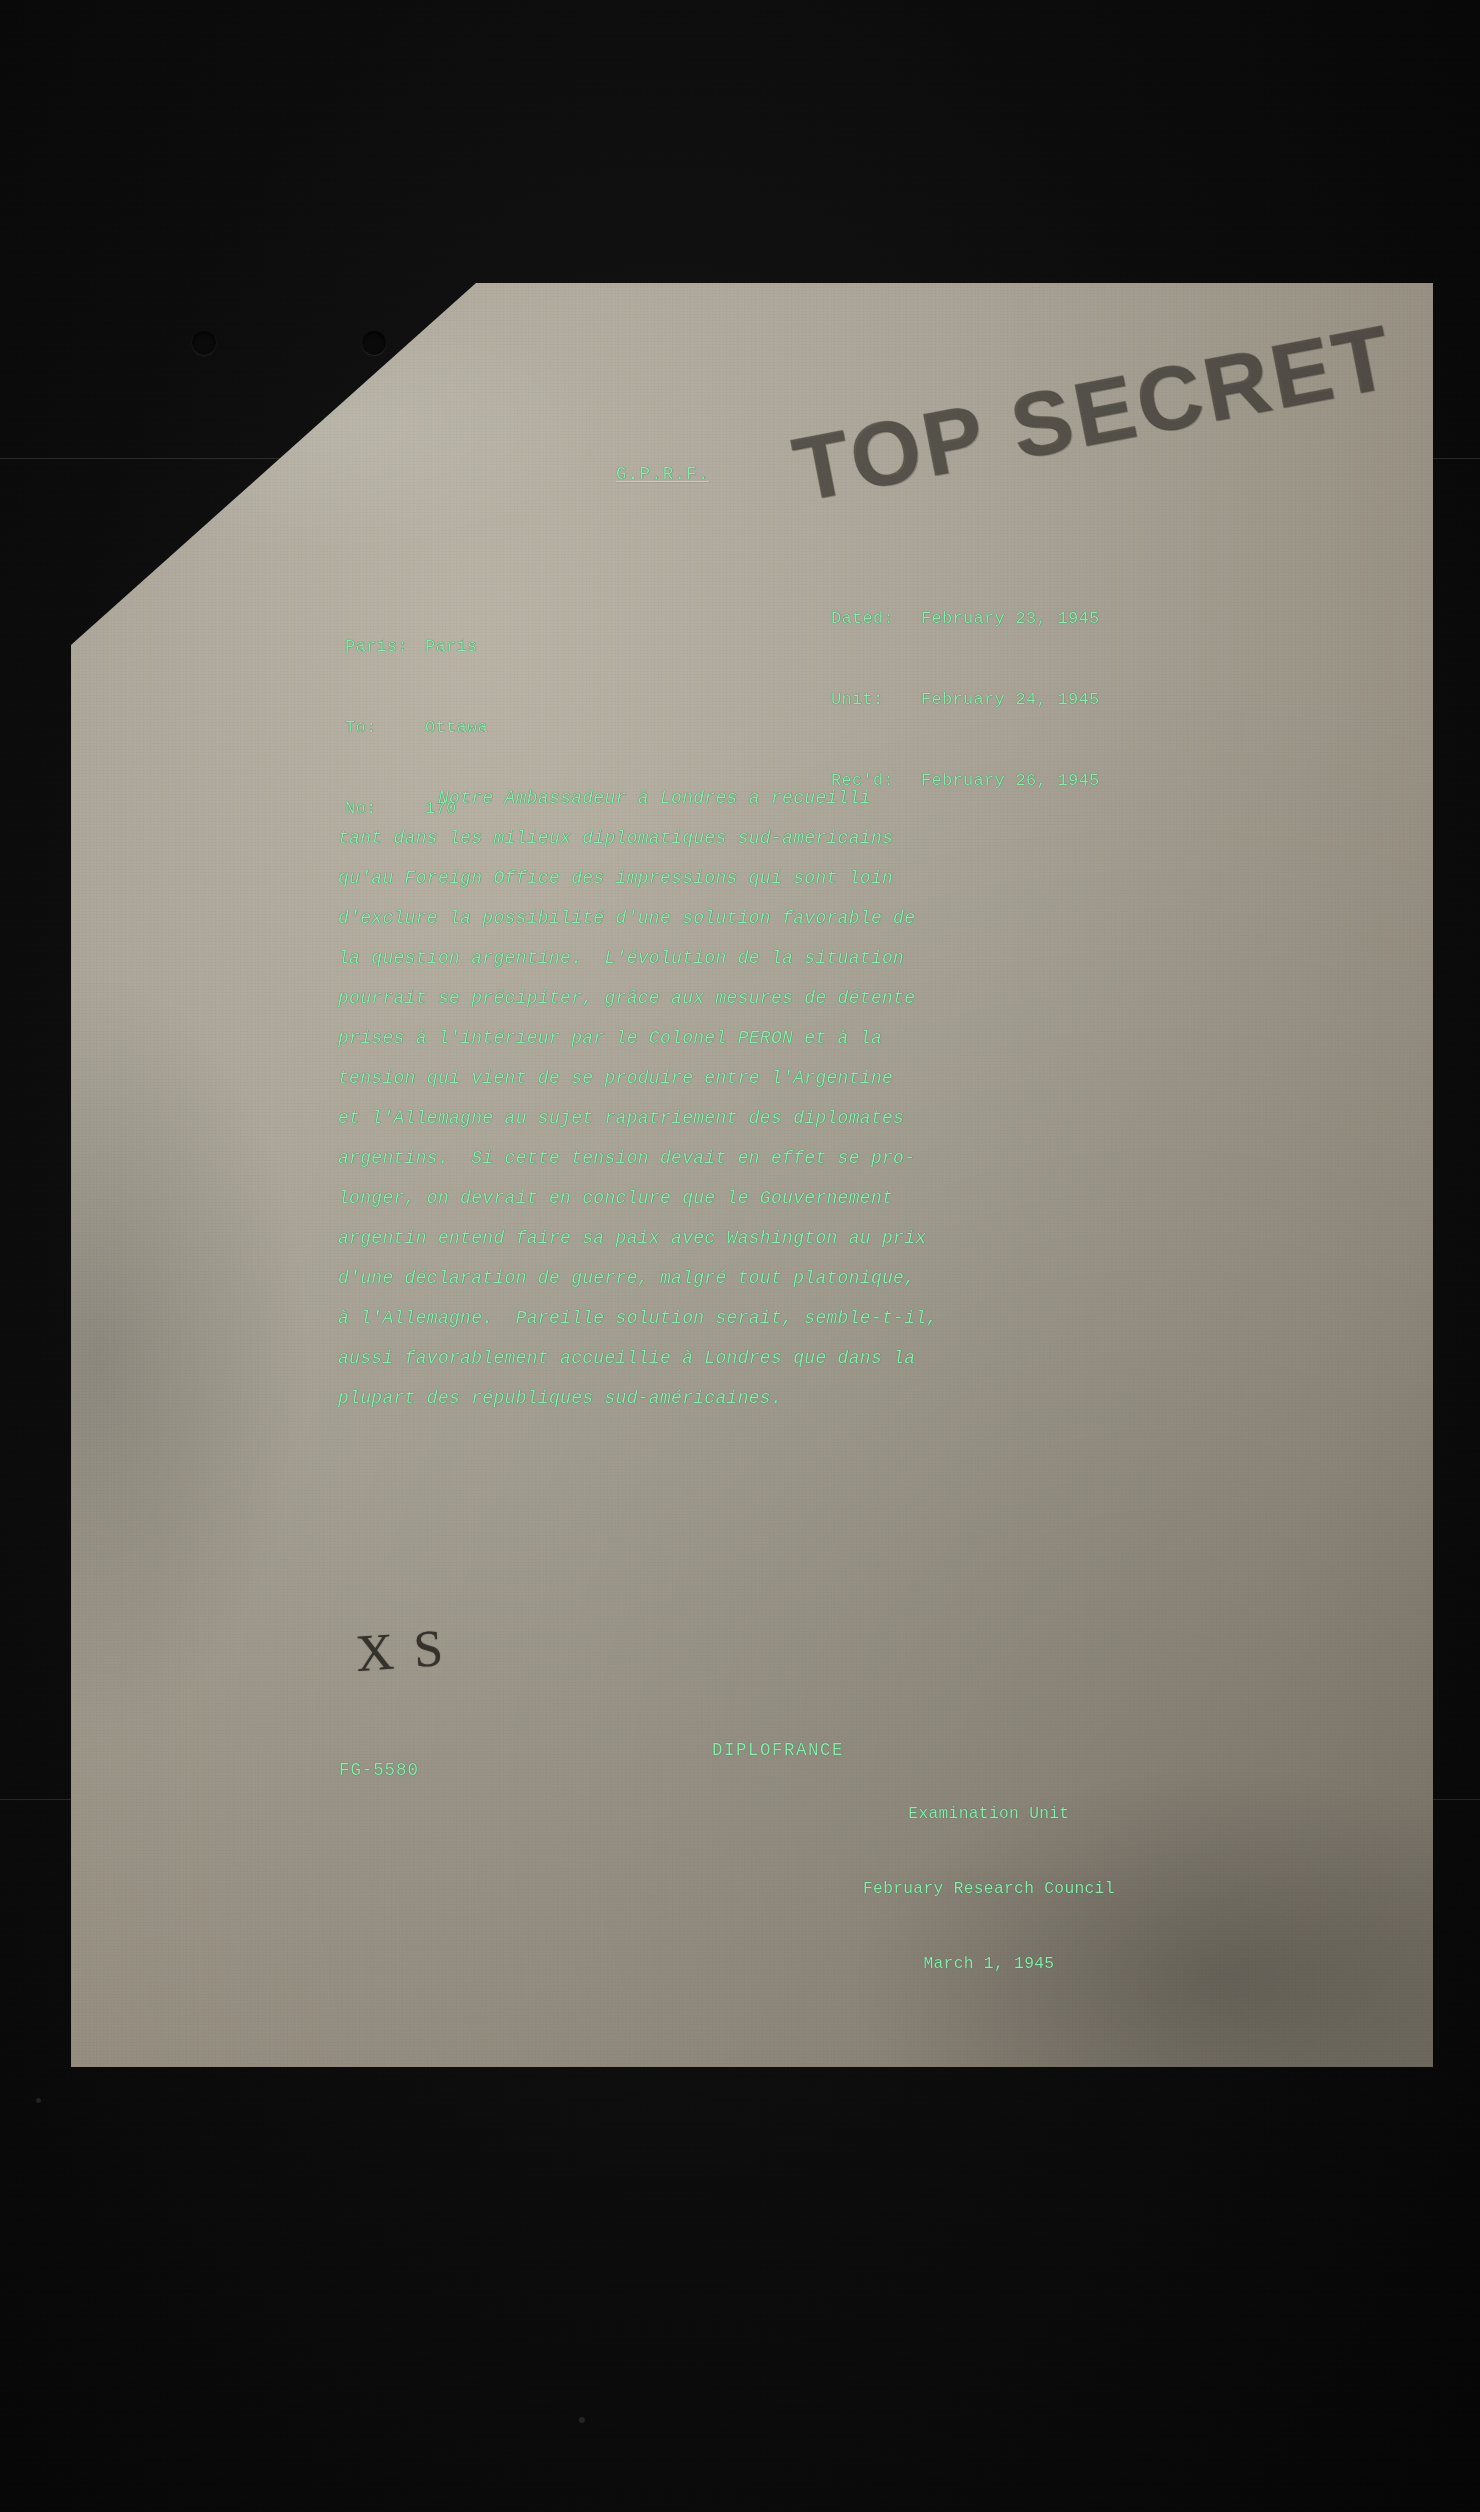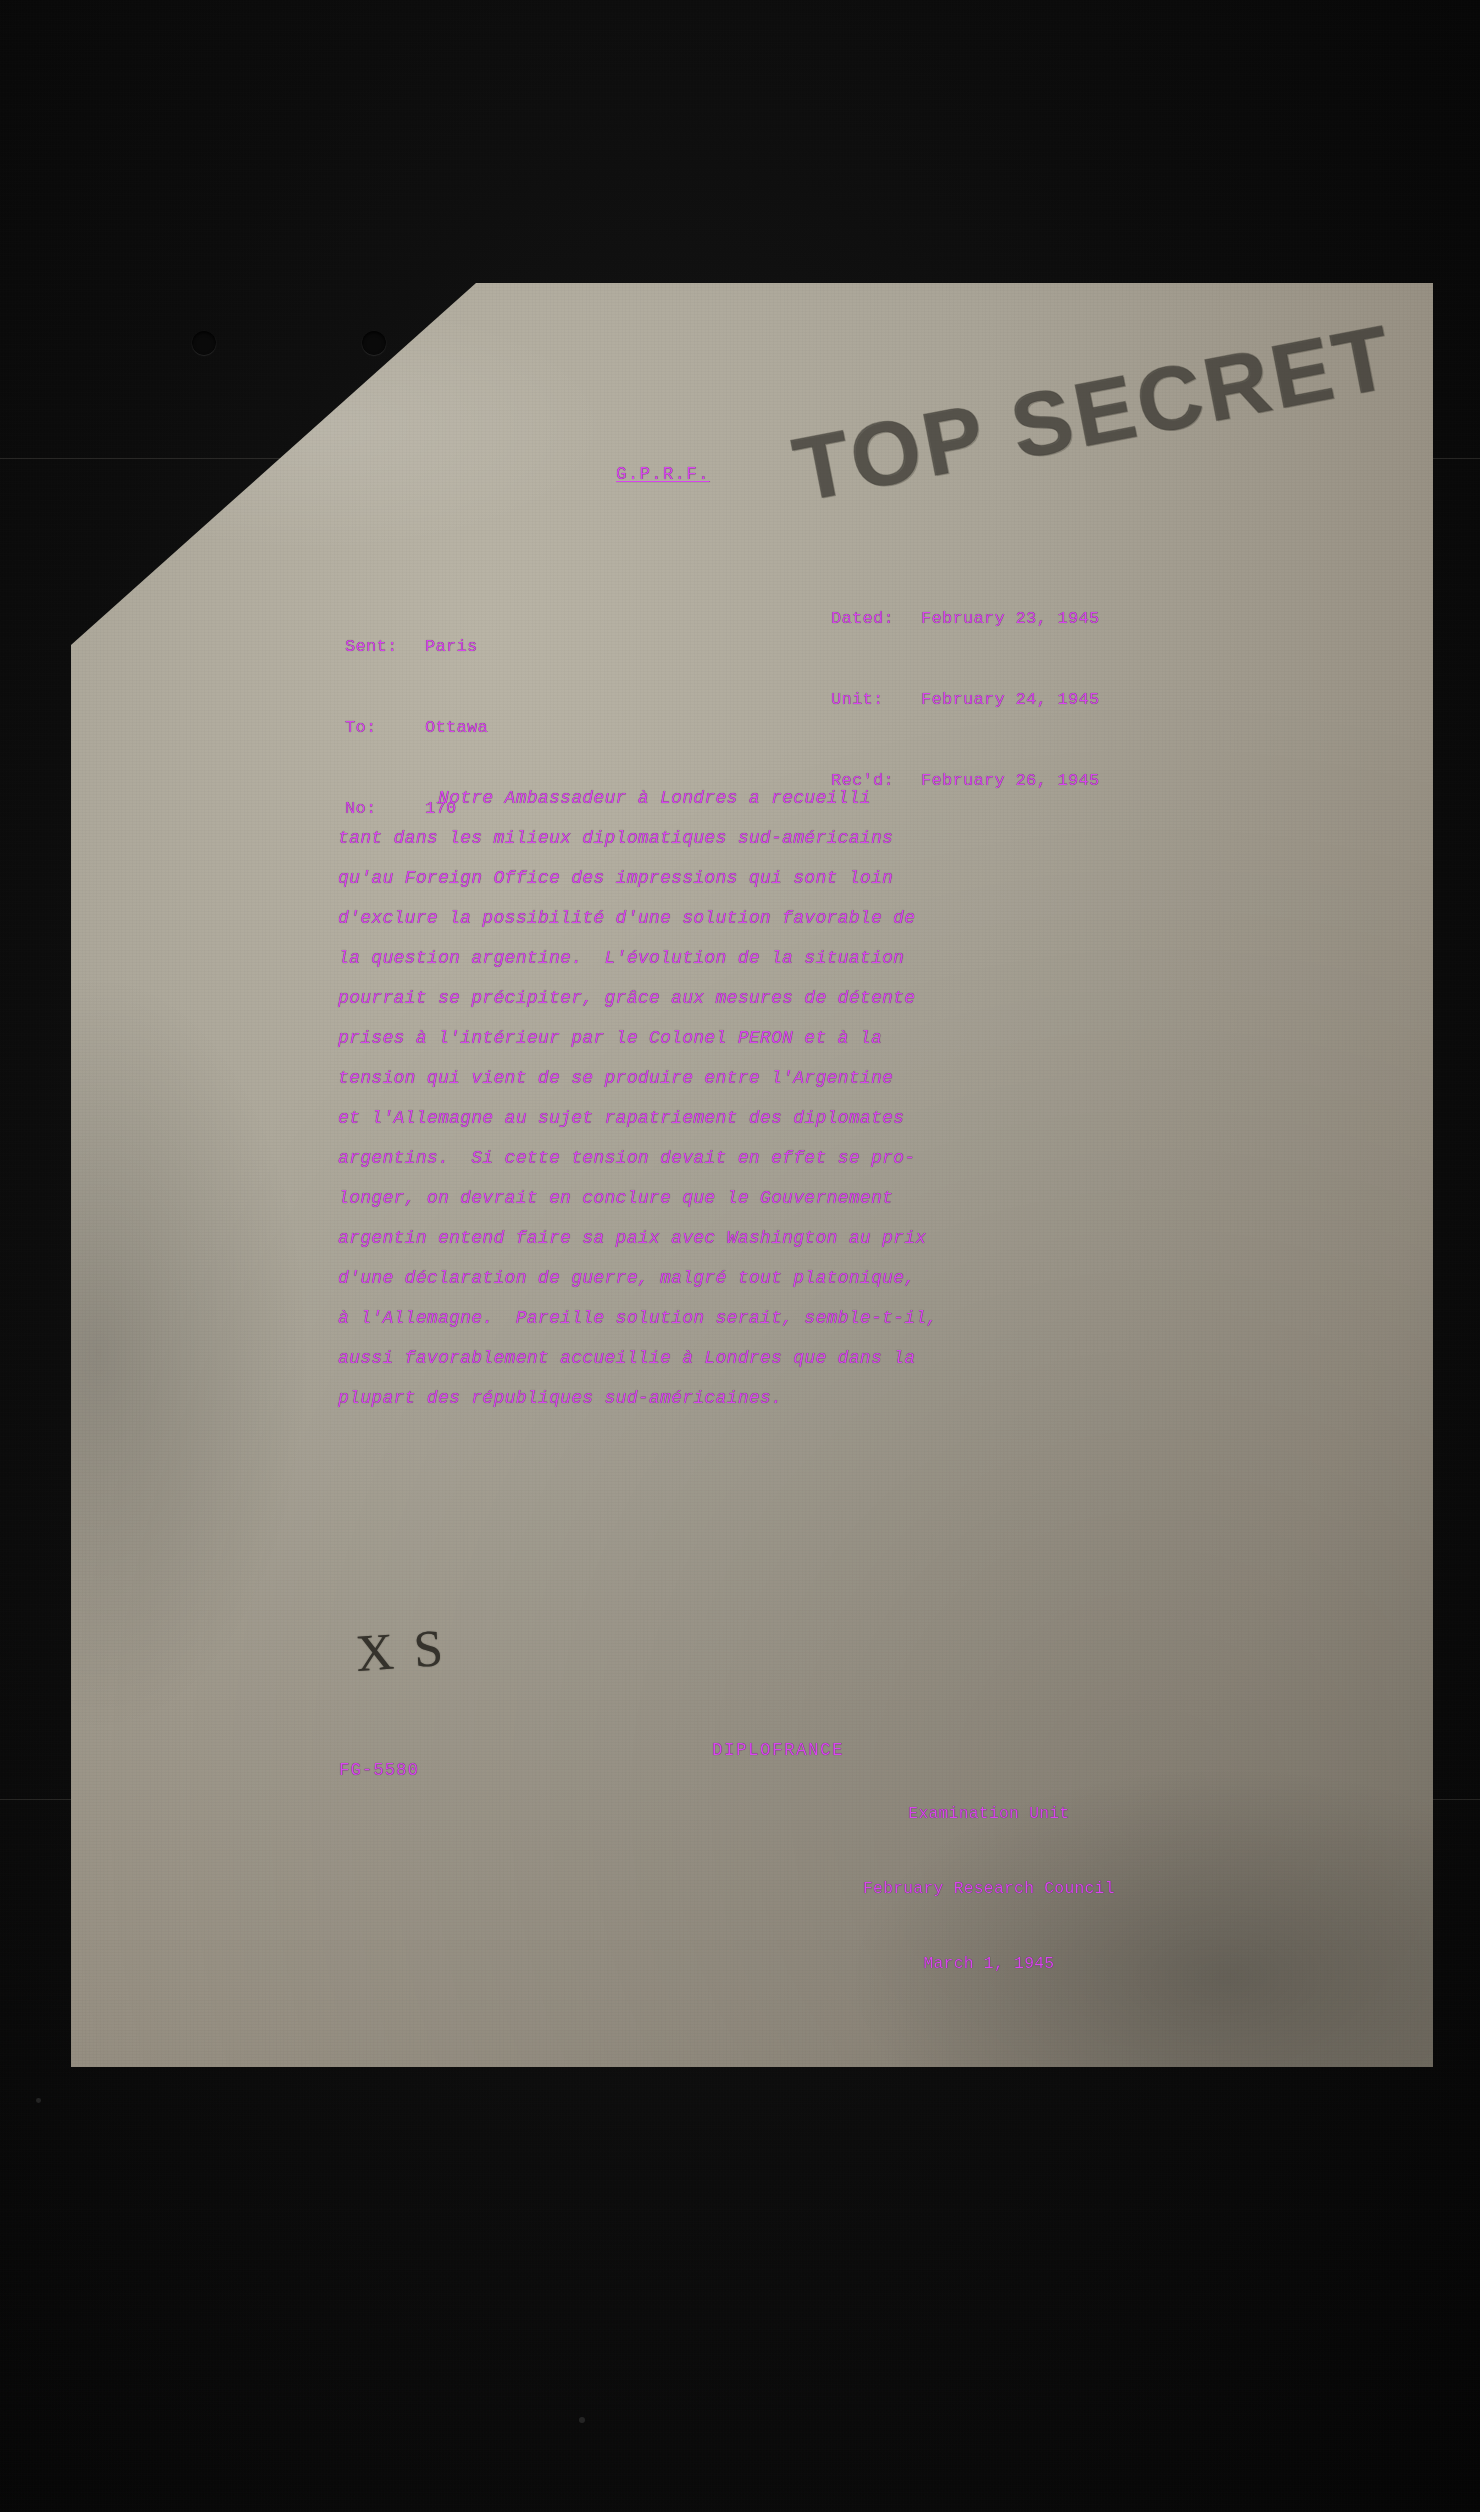--- a/index.html
+++ b/index.html
@@ -86,21 +86,21 @@
     border-radius: 50%;
     background: #0a0a0a;
     box-shadow: inset 0 1.8px 3.6px rgba(0,0,0,.9), 0 0.6px 1.2px rgba(255,255,255,.18);
   }
   .hole-left  { left: 121px; top: 48px; }
   .hole-right { left: 291px; top: 48px; }
 
   
   .typed {
     position: absolute;
-    color: #d946ef;
+    color: #86efac;
     font-family: "Liberation Mono", monospace;
     letter-spacing: 0.3px;
     text-shadow: 0 0 0.7px rgba(40,38,32,.85), 0.3px 0.3px 0 rgba(80,76,66,.35);
     white-space: pre;
   }
 
   .gprf {
     left: 616px;
     top: 464px;
     font-size: 17.5px;
@@ -197,21 +197,21 @@
 
   <div class="hole hole-left"></div>
   <div class="hole hole-right"></div>
 </div>
 
 <div class="typed gprf">G.P.R.F.</div>
 
 <div class="stamp">TOP SECRET</div>
 
 <div class="typed hdr-left">
-  <div><span class="hdr-col-a">Sent:</span><span>Paris</span></div>
+  <div><span class="hdr-col-a">Paris:</span><span>Paris</span></div>
   <div><span class="hdr-col-a">To:</span><span>Ottawa</span></div>
   <div><span class="hdr-col-a">No:</span><span>170</span></div>
 </div>
 
 <div class="typed hdr-right">
   <div><span class="hdr-col-b">Dated:</span><span>February 23, 1945</span></div>
   <div><span class="hdr-col-b">Unit:</span><span>February 24, 1945</span></div>
   <div><span class="hdr-col-b">Rec'd:</span><span>February 26, 1945</span></div>
 </div>
 

